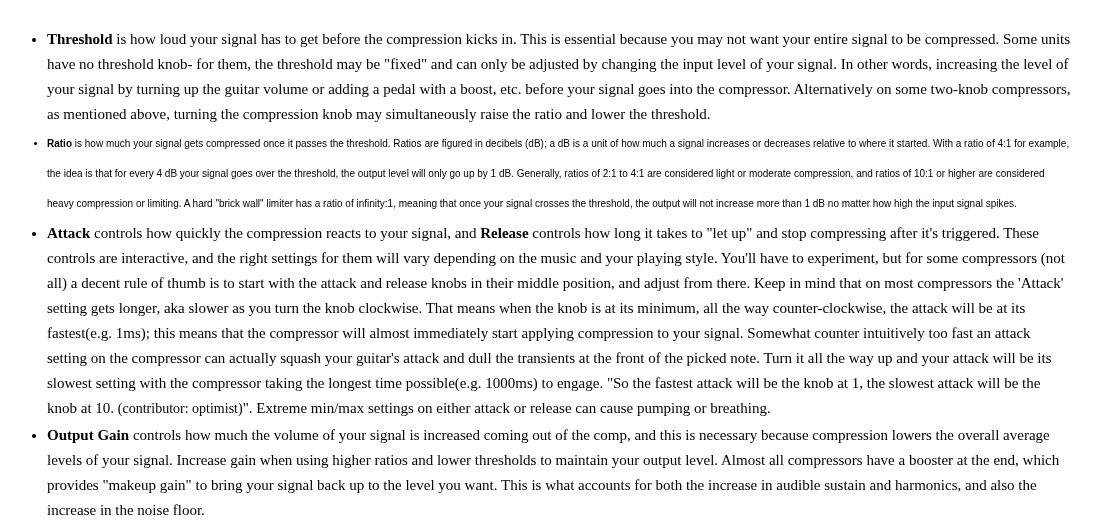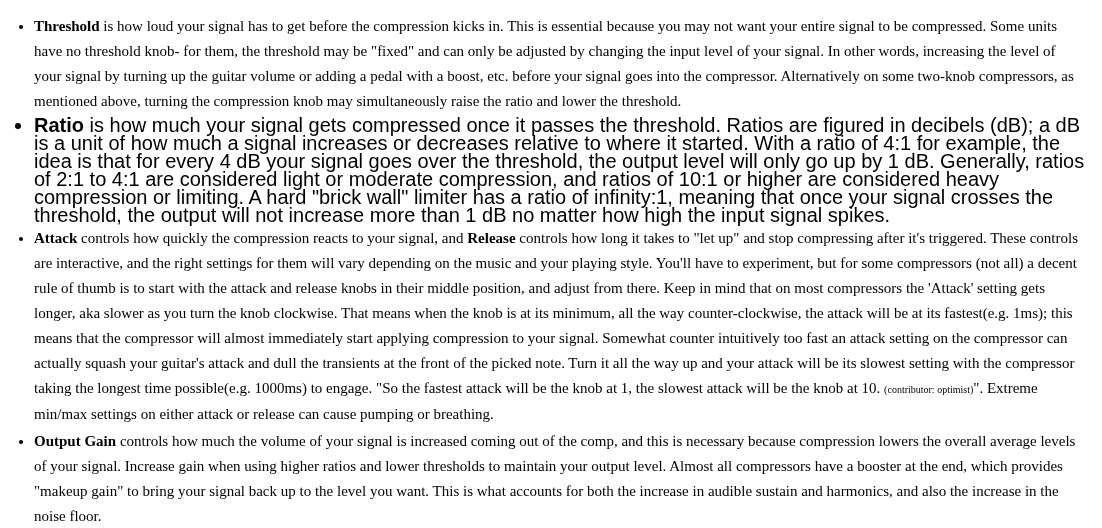--- a/index.html
+++ b/index.html
@@ -4,42 +4,42 @@
 <style>
   html, body {
     margin: 0;
     padding: 0;
     background: #ffffff;
     width: 1102px;
     height: 528px;
     overflow: hidden;
   }
   ul.def-list {
-    margin: 4px;
+    margin: 17px;
     padding: 10px 12px 0 30px;
     list-style: disc outside;
   }
   ul.def-list li {
     margin: 0 0 2px 0;
     color: #000000;
   }
   li.serif {
     font-family: "Liberation Serif", "DejaVu Serif", serif;
     font-size: 15px;
     line-height: 25px;
   }
   li.sans {
     font-family: "Liberation Sans", "DejaVu Sans", sans-serif;
-    font-size: 20px;
-    line-height: 18px;
+    font-size: 10px;
+    line-height: 30px;
     color: #1c1c1c;
   }
   .b { font-weight: bold; }
   .i { }
-  .sm { font-size: 10px; }
+  .sm { font-size: 14px; }
 </style>
 </head>
 <body>
 
 <ul class="def-list">
   <li class="serif"><span class="b">Threshold</span><span> is how loud your signal has to get before the compression kicks in. This is essential because you may not want your entire signal to be compressed. Some units have no threshold knob- for them, the threshold may be "fixed" and can only be adjusted by changing the input level of your signal. In other words, increasing the level of your signal by turning up the guitar volume or adding a pedal with a boost, etc. before your signal goes into the compressor. Alternatively on some two-knob compressors, as mentioned above, turning the compression knob may simultaneously raise the ratio and lower the threshold.</span></li>
   <li class="sans"><span class="b">Ratio</span><span> is how much your signal gets compressed once it passes the threshold. Ratios are figured in decibels (dB); a dB is a unit of how much a signal increases or decreases relative to where it started. With a ratio of 4:1 for example, the idea is that for every 4 dB your signal goes over the threshold, the output level will only go up by 1 dB. Generally, ratios of 2:1 to 4:1 are considered light or moderate compression, and ratios of 10:1 or higher are considered heavy compression or limiting. A hard "brick wall" limiter has a ratio of infinity:1, meaning that once your signal crosses the threshold, the output will not increase more than 1 dB no matter how high the input signal spikes.</span></li>
   <li class="serif"><span class="b">Attack</span><span> controls how quickly the compression reacts to your signal, and </span><span class="b">Release</span><span> controls how long it takes to "let up" and stop compressing after it's triggered. These controls are interactive, and the right settings for them will vary depending on the music and your playing style. You'll have to experiment, but for some compressors (not all) a decent rule of thumb is to start with the attack and release knobs in their middle position, and adjust from there. Keep in mind that on most compressors the 'Attack' setting gets </span><span class="i">longer</span><span>, aka </span><span class="i">slower</span><span> as you turn the knob </span><span class="i">clockwise</span><span>. That means when the knob is at its minimum, all the way </span><span class="i">counter</span><span>-clockwise, the attack will be at its </span><span class="i">fastest</span><span>(e.g. 1ms); this means that the compressor will almost immediately start applying compression to your signal. Somewhat counter intuitively too fast an attack setting on the compressor can actually squash your guitar's attack and dull the transients at the front of the picked note. Turn it all the way up and your attack will be its slowest setting with the compressor taking the longest time possible(e.g. 1000ms) to engage. "So the fastest attack will be the knob at 1, the slowest attack will be the knob at 10. </span><span class="sm">(contributor: optimist)</span><span>". Extreme min/max settings on either attack or release can cause pumping or breathing.</span></li>
   <li class="serif"><span class="b">Output Gain</span><span> controls how much the volume of your signal is increased coming out of the comp, and this is necessary because compression lowers the overall average levels of your signal. Increase gain when using higher ratios and lower thresholds to maintain your output level. Almost all compressors have a booster at the end, which provides "makeup gain" to bring your signal back up to the level you want. This is what accounts for both the increase in audible sustain and harmonics, and also the increase in the noise floor.</span></li>
 

